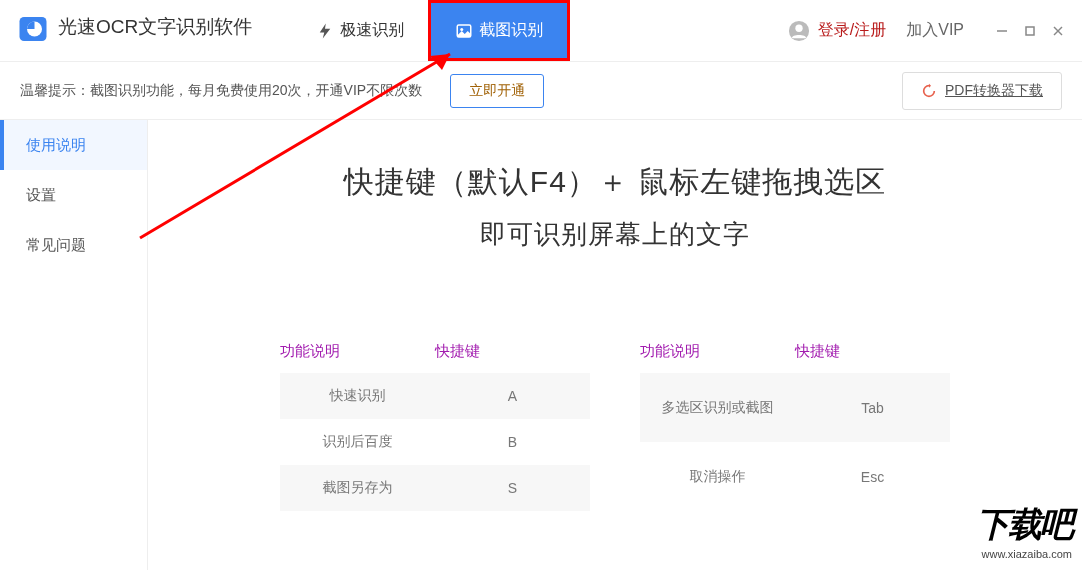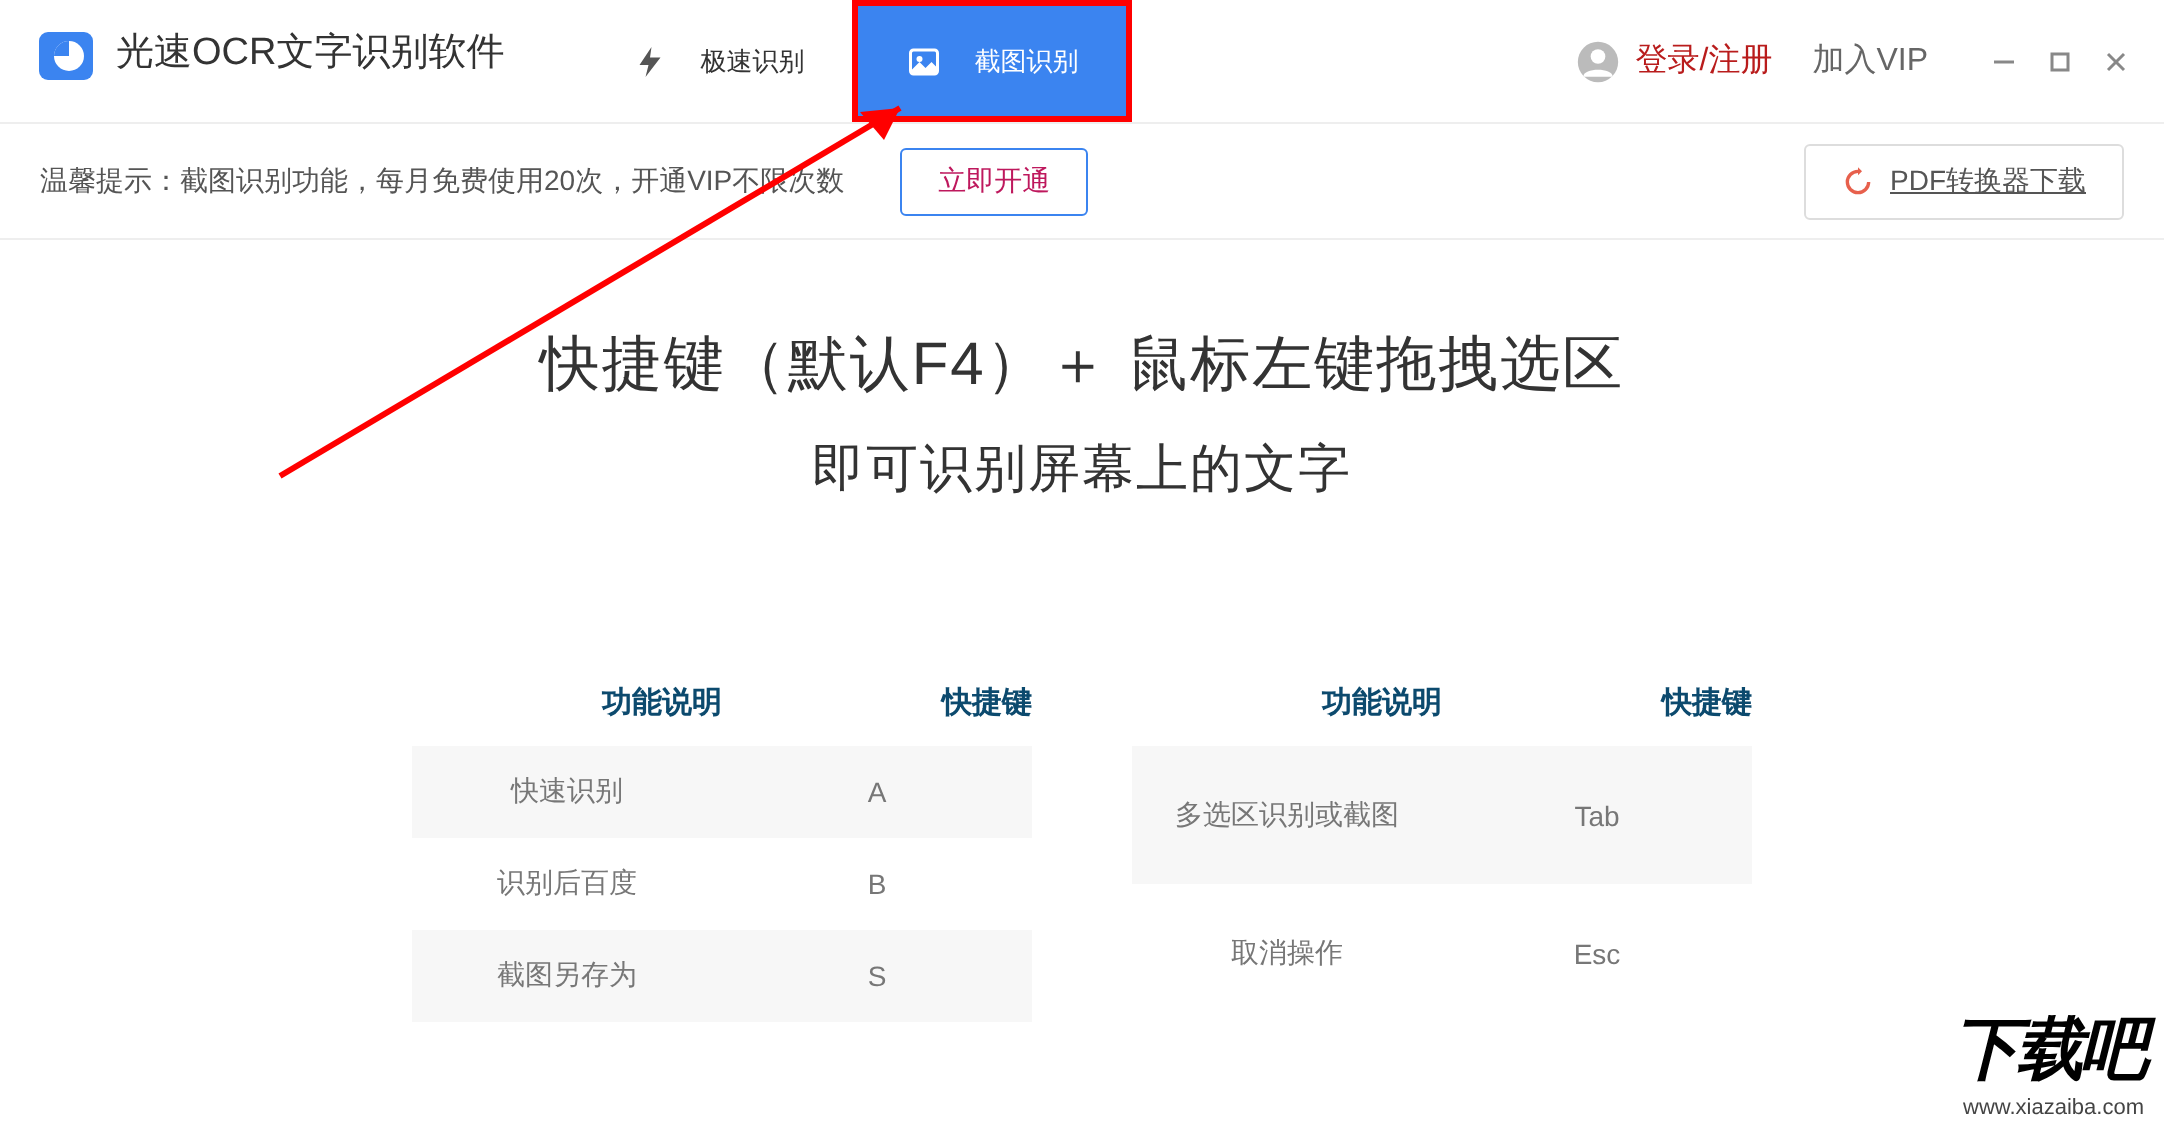--- a/index.html
+++ b/index.html
@@ -4,51 +4,51 @@
 <style>
   * { margin: 0; padding: 0; box-sizing: border-box; font-family: "Microsoft YaHei", "PingFang SC", sans-serif; }
   body { width: 1082px; height: 570px; background: #fff; color: #333; position: relative; overflow: hidden; }
 
   
   .header { height: 62px; display: flex; align-items: center; border-bottom: 1px solid #eee; padding: 0 10px 0 18px; }
   .logo-wrap { display: flex; gap: 10px; }
   .logo-icon { width: 30px; height: 30px; }
   .app-title { font-size: 19px; color: #333; font-weight: 500; }
   .tabs { display: flex; margin-left: 40px; height: 100%; }
-  .tab { display: flex; align-items: center; gap: 16px; padding: 0 24px; font-size: 13px; color: #333; cursor: pointer; height: 100%; }
+  .tab { display: flex; align-items: center; gap: 6px; padding: 0 24px; font-size: 16px; color: #333; cursor: pointer; height: 100%; }
   .tab.active { background: #3b84f0; color: #fff; }
   .tab-highlight { border: 3px solid #ff0000; }
   .tab svg { width: 18px; height: 18px; }
   .header-right { margin-left: auto; display: flex; align-items: center; gap: 20px; }
   .user-area { display: flex; align-items: center; gap: 8px; color: #b91c1c; font-size: 16px; cursor: pointer; }
   .vip-link { color: #666; font-size: 16px; cursor: pointer; }
   .win-controls { display: flex; align-items: center; gap: 0; margin-left: 4px; }
   .win-btn { width: 28px; height: 28px; display: flex; align-items: center; justify-content: center; cursor: pointer; color: #888; }
   .win-btn svg { width: 14px; height: 14px; }
 
   
   .subheader { height: 58px; display: flex; align-items: center; padding: 0 20px; border-bottom: 1px solid #eee; }
   .tip { color: #555; font-size: 14px; }
-  .open-btn { margin-left: 28px; border: 1px solid #3b84f0; color: #be185d; background: #fff; padding: 7px 18px; border-radius: 3px; font-size: 14px; cursor: pointer; }
+  .open-btn { margin-left: 28px; border: 1px solid #3b84f0; color: #a16207; background: #fff; padding: 7px 18px; border-radius: 3px; font-size: 14px; cursor: pointer; }
   .pdf-btn { margin-left: auto; border: 1px solid #ddd; color: #555; background: #fff; padding: 9px 18px; border-radius: 3px; font-size: 14px; cursor: pointer; display: flex; align-items: center; gap: 8px; text-decoration: underline; }
   .pdf-btn svg { width: 16px; height: 16px; }
 
   
   .body { display: flex; height: calc(100% - 120px); }
   .sidebar { width: 148px; border-right: 1px solid #eee; }
   .side-item { height: 50px; display: flex; align-items: center; padding-left: 26px; font-size: 15px; color: #555; cursor: pointer; }
   .side-item.active { border-left: 4px solid #3b84f0; background: #f2f7ff; color: #3b84f0; padding-left: 22px; }
 
   .main { flex: 1; padding: 42px 40px 0; position: relative; }
   .heading1 { text-align: center; font-size: 30px; color: #333; font-weight: 500; margin-bottom: 14px; letter-spacing: 1px; }
   .heading2 { text-align: center; font-size: 26px; color: #333; font-weight: 400; letter-spacing: 1px; }
 
   .tables { display: flex; gap: 50px; justify-content: center; margin-top: 78px; }
   table { border-collapse: collapse; width: 310px; }
-  th { font-size: 15px; color: #0c4a6e; font-weight: 700; padding: 12px 0; text-align: right; width: 50%; }
+  th { font-size: 15px; color: #a21caf; font-weight: 400; padding: 12px 0; text-align: left; width: 50%; }
   td { font-size: 14px; color: #777; padding: 14px 0; text-align: center; }
   tbody tr:nth-child(odd) { background: #f7f7f7; }
 
   
   .arrow { position: absolute; left: 130px; top: 48px; pointer-events: none; z-index: 10; }
 
   
   .watermark { position: absolute; right: 10px; bottom: 10px; text-align: right; }
   .watermark .logo-text { font-size: 34px; font-weight: 900; font-style: italic; color: #000; text-shadow: 2px 2px 0 #fff; letter-spacing: -2px; }
   .watermark .url { font-size: 11px; color: #444; text-shadow: 1px 1px 0 #fff; }
@@ -120,20 +120,25 @@
   <button class="pdf-btn">
     <svg viewBox="0 0 24 24">
         <path d="M12 4 A8 8 0 1 0 20 12" fill="none" stroke="#e7604c" stroke-width="2.5"></path>
         <path d="M12 1 L12 7 L15 4 Z" fill="#e7604c"></path>
       </svg>
     <span>PDF转换器下载</span>
   </button>
 </div>
 
 <div class="body">
+  <div class="sidebar">
+    <div class="side-item active">使用说明</div>
+    <div class="side-item">设置</div>
+    <div class="side-item">常见问题</div>
+  </div>
 
   <div class="main">
     <div class="heading1">快捷键（默认F4）＋ 鼠标左键拖拽选区</div>
     <div class="heading2">即可识别屏幕上的文字</div>
 
     <div class="tables">
       <table>
         <thead>
             <tr>
           <th>功能说明</th>

